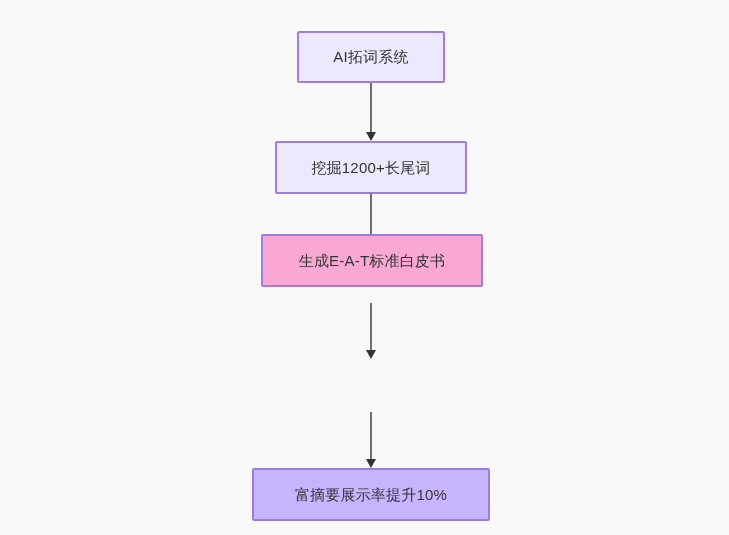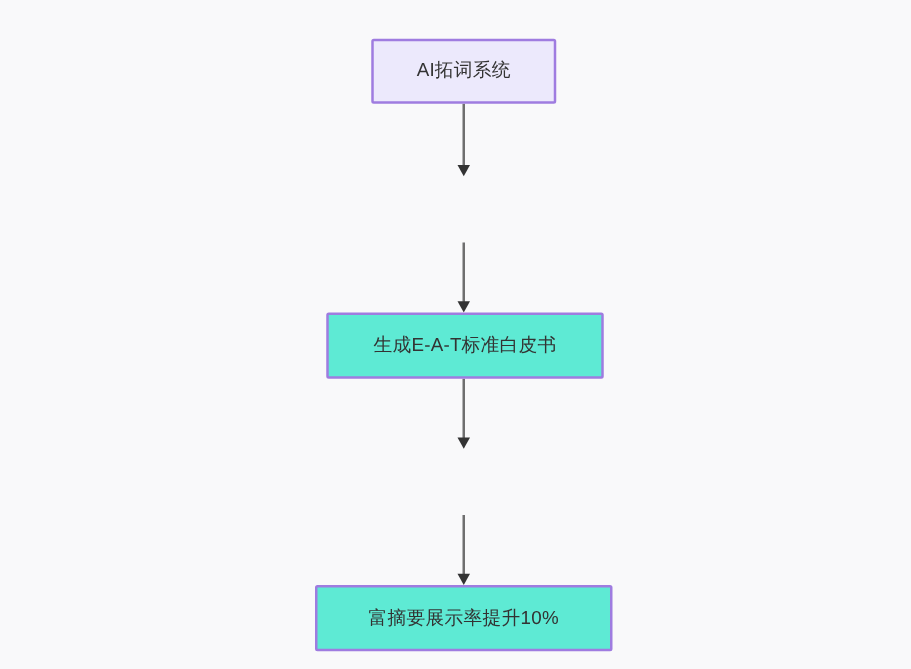--- a/index.html
+++ b/index.html
@@ -71,16 +71,17 @@
   <div class="edge" id="edge-e3" style="left: 370px; top: 287px; height: 56px;">
     <div class="edge-line" style="height: 48px; background: rgb(111, 111, 111);"></div>
     <div class="edge-head" style="top: 47px; border-top-color: rgb(51, 51, 51);"></div>
   </div>
   <div class="edge" id="edge-e4" style="left: 370px; top: 396px; height: 56px;">
     <div class="edge-line" style="height: 48px; background: rgb(111, 111, 111);"></div>
     <div class="edge-head" style="top: 47px; border-top-color: rgb(51, 51, 51);"></div>
   </div>
 
   <div class="node" id="node-n1" style="left: 297px; top: 15px; width: 148px; height: 52px; background: rgb(236, 233, 252); border-color: rgb(159, 124, 224); color: rgb(51, 51, 51);">AI拓词系统</div>
-  <div class="node" id="node-n3" style="left: 261px; top: 234px; width: 222px; height: 53px; background: #5eead4; border-color: rgb(159, 124, 224); color: rgb(51, 51, 51);">生成E-A-T标准白皮书</div>
-  <div class="node" id="node-n5" style="left: 252px; top: 452px; width: 238px; height: 53px; background: #5eead4; border-color: rgb(159, 124, 224); color: rgb(51, 51, 51);">富摘要展示率提升10%</div>
+  <div class="node" id="node-n2" style="left: 275px; top: 125px; width: 192px; height: 53px; background: rgb(236, 233, 252); border-color: rgb(159, 124, 224); color: rgb(51, 51, 51);">挖掘1200+长尾词</div>
+  <div class="node" id="node-n3" style="left: 261px; top: 218px; width: 222px; height: 53px; background: #f9a8d4; border-color: rgb(159, 124, 224); color: rgb(51, 51, 51);">生成E-A-T标准白皮书</div>
+  <div class="node" id="node-n5" style="left: 252px; top: 452px; width: 238px; height: 53px; background: #c4b5fd; border-color: rgb(159, 124, 224); color: rgb(51, 51, 51);">富摘要展示率提升10%</div>
 
 </div>
 
 </body></html>

